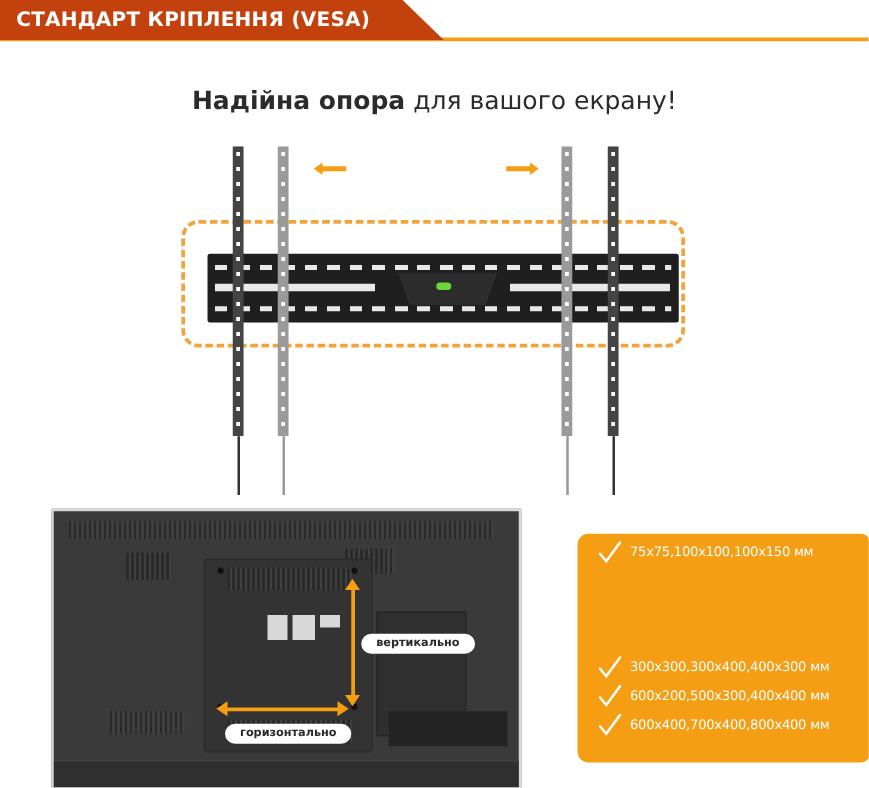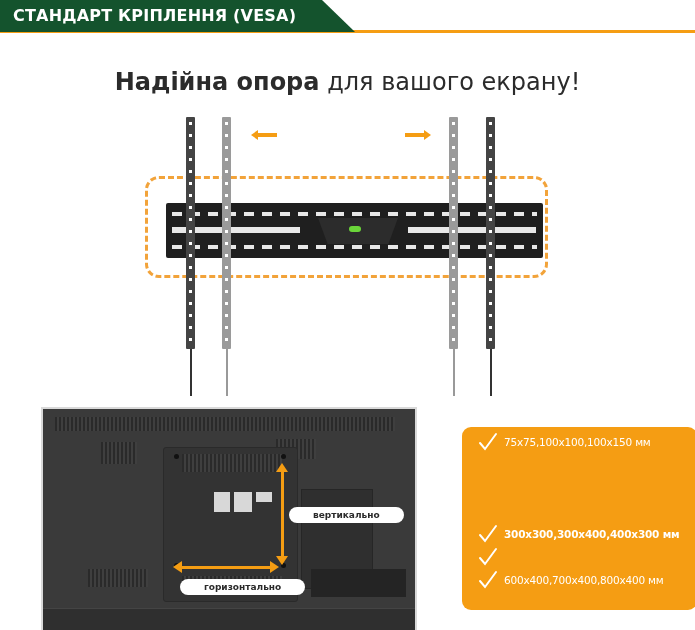--- a/index.html
+++ b/index.html
@@ -2,32 +2,32 @@
 <html><head>
 <meta charset="utf-8">
 <style>
   * { box-sizing: border-box; margin: 0; padding: 0; }
   html, body { width: 695px; height: 630px; background: #ffffff; overflow: hidden; }
   body { position: relative; font-family: "DejaVu Sans", sans-serif; }
 
   .header-line { position: absolute; left: 0; top: 30px; width: 695px; height: 3px; background: #f59d13; }
   .header-banner {
     position: absolute; left: 0; top: 0; width: 355px; height: 48px;
-    background: #14532d;
+    background: #c2410c;
     clip-path: polygon(0 0, 322px 0, 355px 32px, 0 32px);
   }
   .header-title {
     position: absolute; left: 13px; top: 6px;
     color: #ffffff; font-weight: bold; font-size: 16px; letter-spacing: 0.2px;
     font-family: "DejaVu Sans", sans-serif;
   }
 
   .subtitle {
     position: absolute; top: 68px; left: 0; width: 695px; text-align: center;
-    font-size: 24px; color: #2b2b2b; font-family: "DejaVu Sans", sans-serif;
+    font-size: 20px; color: #2b2b2b; font-family: "DejaVu Sans", sans-serif;
   }
   .subtitle b { font-weight: bold; }
 
   .mount { position: absolute; left: 0; top: 110px; width: 695px; height: 290px; }
   .dashed-box {
     position: absolute; left: 145px; top: 66px; width: 403px; height: 102px;
     border: 3px dashed #f2a33a; border-radius: 14px;
   }
   .plate {
     position: absolute; left: 166px; top: 93px; width: 377px; height: 55px;
@@ -86,21 +86,21 @@
 
   .va-line { position: absolute; left: 281px; top: 468px; width: 3px; height: 94px; background: #f59d13; }
   .va-head-up { position: absolute; left: 276px; top: 463px; border-left: 6px solid transparent; border-right: 6px solid transparent; border-bottom: 9px solid #f59d13; }
   .va-head-dn { position: absolute; left: 276px; top: 556px; border-left: 6px solid transparent; border-right: 6px solid transparent; border-top: 9px solid #f59d13; }
   .ha-line { position: absolute; left: 178px; top: 566px; width: 98px; height: 3px; background: #f59d13; }
   .ha-head-l { position: absolute; left: 173px; top: 561px; border-top: 6px solid transparent; border-bottom: 6px solid transparent; border-right: 9px solid #f59d13; }
   .ha-head-r { position: absolute; left: 270px; top: 561px; border-top: 6px solid transparent; border-bottom: 6px solid transparent; border-left: 9px solid #f59d13; }
 
   .pill {
     position: absolute; background: #ffffff; color: #2a2a2a; border-radius: 10px;
-    font-size: 9px; font-weight: bold; padding: 3px 24px; font-family: "DejaVu Sans", sans-serif;
+    font-size: 9px; font-weight: bold; padding: 3px 12px; font-family: "DejaVu Sans", sans-serif;
   }
 
   .vesa-card {
     position: absolute; left: 433px; top: 427px; width: 235px; height: 183px;
     background: #f59d13; border-radius: 9px; margin-left: 29px;
   }
   .vesa-row { position: absolute; left: 16px; height: 22px; display: flex; align-items: center; }
   .check {
     width: 20px; height: 20px; position: relative; margin-right: 6px;
   }
@@ -184,34 +184,35 @@
 
 <div class="vesa-card">
   <div class="vesa-row" style="top:4px;">
     <span class="check">
         <svg viewBox="0 0 20 20">
           <path d="M2 11 L7 17 L18 2" stroke="#fff" stroke-width="2" fill="none" stroke-linecap="round"></path>
         </svg>
       </span>
     <span class="vesa-text">75x75,100x100,100x150 мм</span>
   </div>
-  <div class="vesa-row" style="top:96px;font-weight:bold;">
+  <div class="vesa-row" style="top:96px;">
     <span class="check">
         <svg viewBox="0 0 20 20">
           <path d="M2 11 L7 17 L18 2" stroke="#fff" stroke-width="2" fill="none" stroke-linecap="round"></path>
         </svg>
       </span>
     <span class="vesa-text">300x300,300x400,400x300 мм</span>
   </div>
   <div class="vesa-row" style="top:119px;">
     <span class="check">
         <svg viewBox="0 0 20 20">
           <path d="M2 11 L7 17 L18 2" stroke="#fff" stroke-width="2" fill="none" stroke-linecap="round"></path>
         </svg>
       </span>
+    <span class="vesa-text">600x200,500x300,400x400 мм</span>
   </div>
   <div class="vesa-row" style="top:142px;">
     <span class="check">
         <svg viewBox="0 0 20 20">
           <path d="M2 11 L7 17 L18 2" stroke="#fff" stroke-width="2" fill="none" stroke-linecap="round"></path>
         </svg>
       </span>
     <span class="vesa-text">600x400,700x400,800x400 мм</span>
   </div>
 </div>

